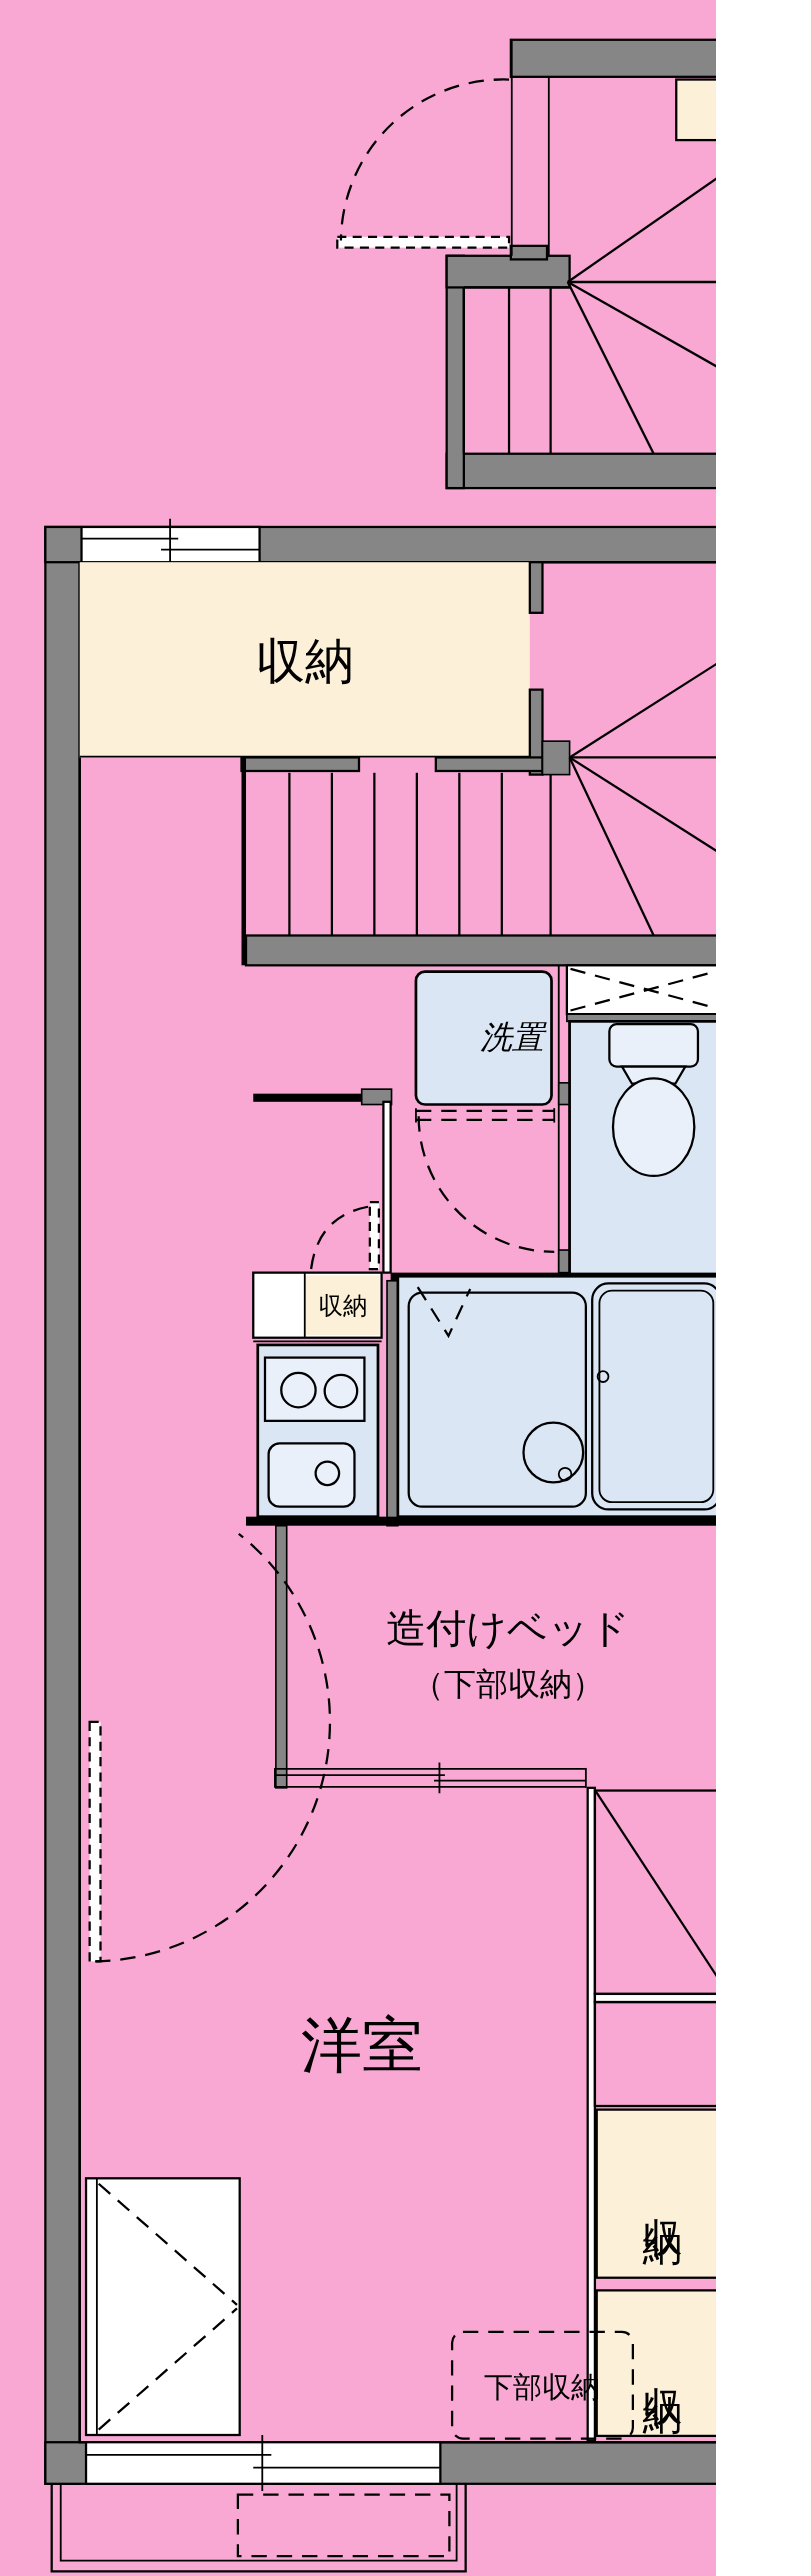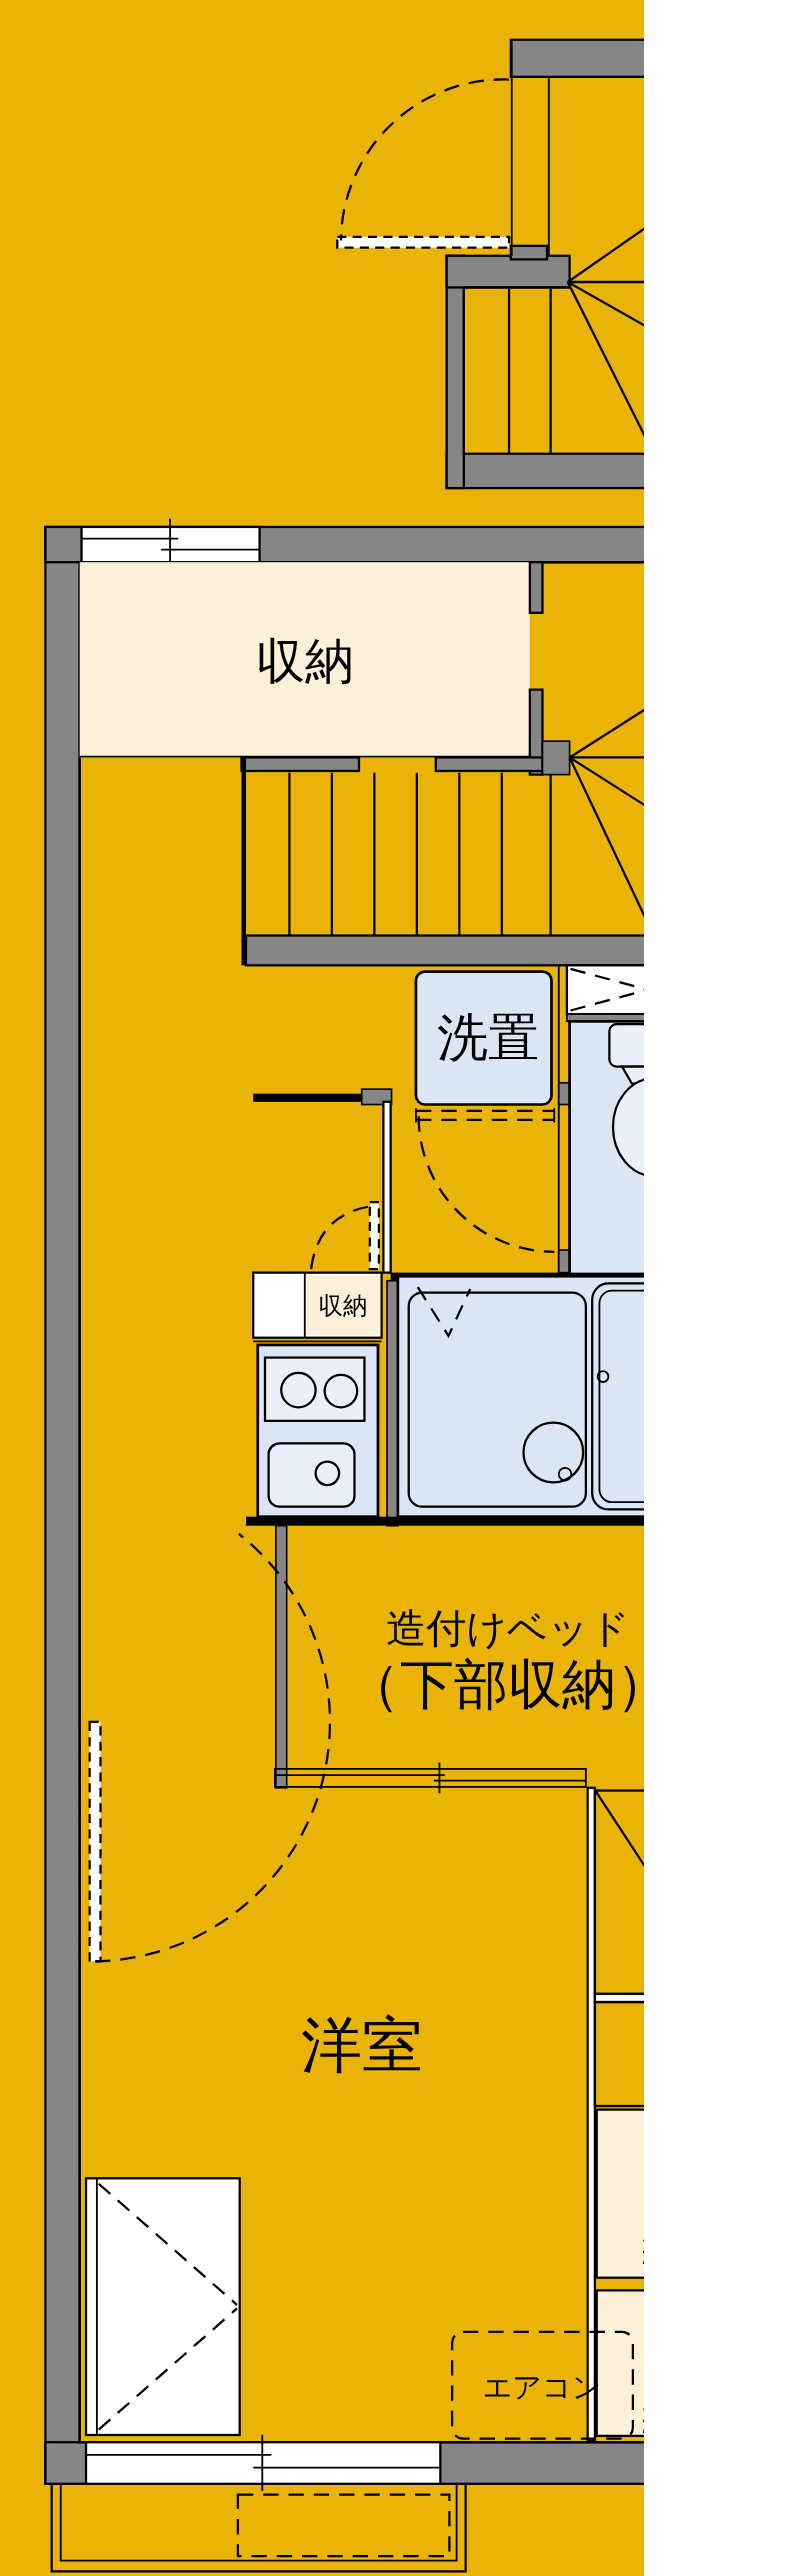--- a/index.html
+++ b/index.html
@@ -1,16 +1,16 @@
 <!DOCTYPE html>
 <html style="font-size:14.5px"><head>
 <meta charset="utf-8">
 <style>
   html,body{margin:0;padding:0;background:#fff;}
-  #plan{position:relative;width:644px;height:2576px;background:#eab308;
+  #plan{position:relative;width:716px;height:2576px;background:#f9a8d4;
         font-family:"Liberation Sans","DejaVu Sans",sans-serif;color:#000;overflow:hidden;}
   #plan svg{position:absolute;left:0;top:0;}
   .lbl{position:absolute;transform:translate(-50%,-50%);white-space:nowrap;
        color:#000;line-height:1;}
   .vert{writing-mode:vertical-rl;letter-spacing:9px;}
   
   .wall{fill:#868686;stroke:#000;stroke-width:2.5;}
   .wallthin{fill:#868686;stroke:#000;stroke-width:1.8;}
   .blk{fill:#000;stroke:none;}
   .beige{fill:#fcf0d8;stroke:#000;stroke-width:2.5;}
@@ -190,22 +190,22 @@
   </g>
 
   <g>
     <path class="ln" d="M57,2748 L57,2845 L515,2845 L515,2748"></path>
     <path class="ln2" d="M67,2748 L67,2833 L505,2833 L505,2748"></path>
     <rect class="dash" x="263" y="2760" width="234" height="68"></rect>
   </g>
 </svg>
 
   <div class="lbl" style="left:305px;top:661px;font-size:49px;">収納</div>
-  <div class="lbl" style="left:488px;top:1037px;font-size:51px;">洗置</div>
+  <div class="lbl" style="left:512px;top:1037px;font-size:32px;font-style:italic;">洗置</div>
   <div class="lbl" style="left:343px;top:1306px;font-size:24.4px;">収納</div>
   <div class="lbl" style="left:508px;top:1628px;font-size:40px;">造付けベッド</div>
-  <div class="lbl" style="left:508px;top:1684px;font-size:54px;">（下部収納）</div>
+  <div class="lbl" style="left:508px;top:1684px;font-size:32px;">（下部収納）</div>
   <div class="lbl" style="left:362px;top:2045px;font-size:61px;font-weight:400;">洋室</div>
   <div class="lbl vert" style="left:663px;top:2195px;font-size:40px;">収納</div>
   <div class="lbl vert" style="left:663px;top:2364px;font-size:40px;">収納</div>
-  <div class="lbl" style="left:542px;top:2387px;font-size:29px;">エアコン</div>
+  <div class="lbl" style="left:542px;top:2387px;font-size:29px;">下部収納</div>
 </div>
 
 
 </body></html>

